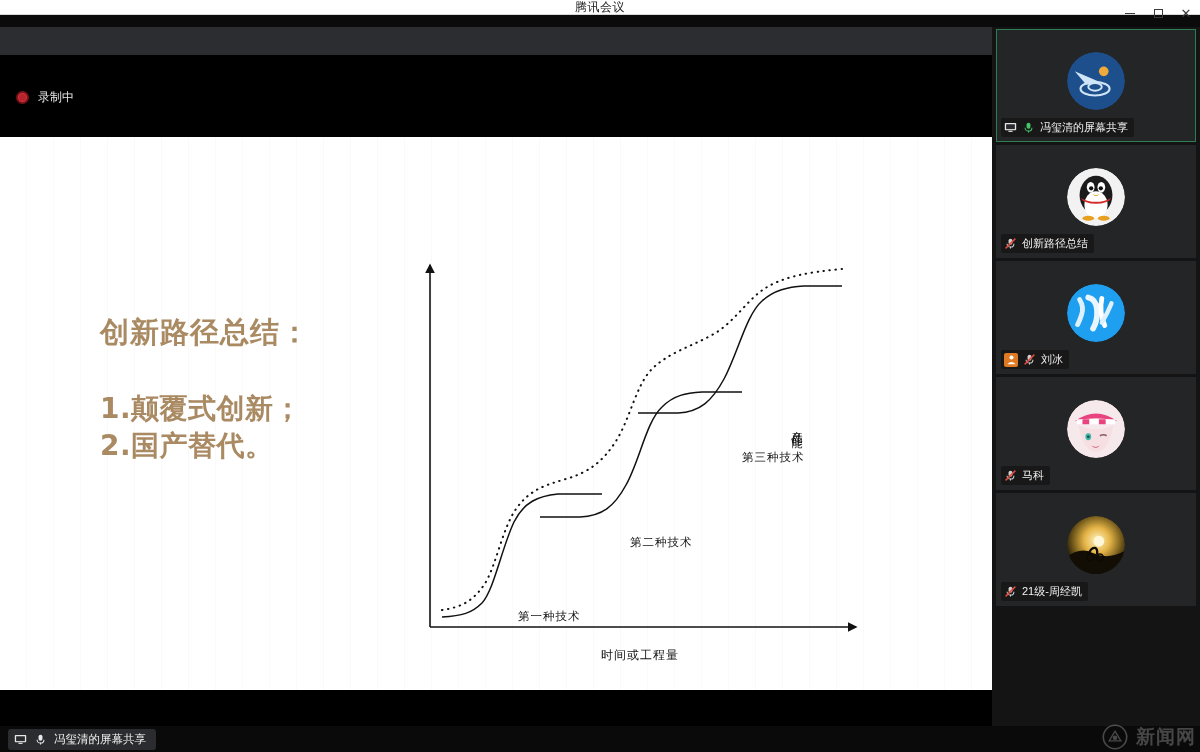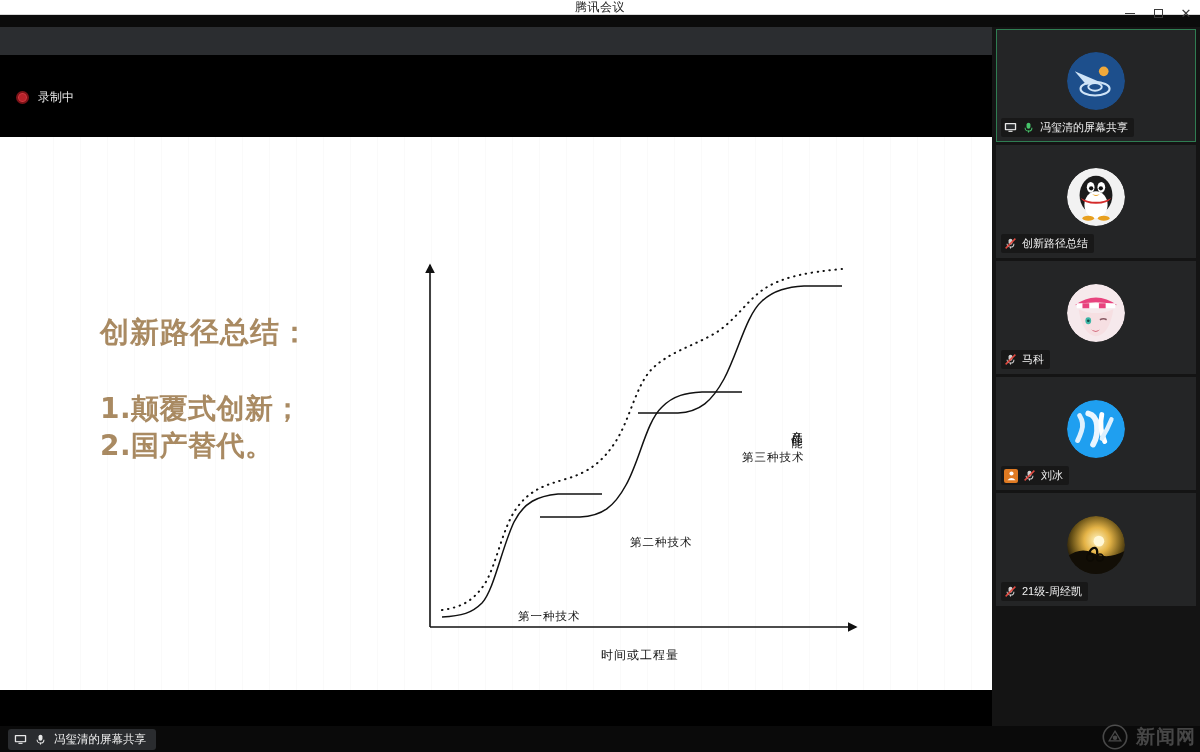--- a/index.html
+++ b/index.html
@@ -291,66 +291,66 @@
           <rect x="7.35" y="12" width="1.3" height="2.2" fill="#cfcfcf"></rect>
           <line x1="2" y1="14" x2="14" y2="2" stroke="#e2483f" stroke-width="1.8"></line>
         </svg>
         <span class="tag-text">创新路径总结</span>
       </div>
     </div>
 
     <div class="tile">
       <div class="avatar">
         <svg viewBox="0 0 60 60">
+          <circle cx="30" cy="30" r="30" fill="#1f9ff0"></circle>
+          <path d="M13 16 q5 8 2 16 q-2 6 -4 10" stroke="#dff0fd" stroke-width="5" fill="none" stroke-linecap="round"></path>
+          <path d="M22 14 q8 2 9 12 q1 12 -4 20" stroke="#eaf6ff" stroke-width="6" fill="none" stroke-linecap="round"></path>
+          <path d="M36 15 q-3 14 3 28" stroke="#ffffff" stroke-width="5" fill="none" stroke-linecap="round"></path>
+          <path d="M46 20 q-4 10 -10 20" stroke="#dff0fd" stroke-width="4.5" fill="none" stroke-linecap="round"></path>
+        </svg>
+      </div>
+      <div class="tag">
+        <span class="host-badge">
+          <svg viewBox="0 0 16 16" width="11" height="11">
+            <circle cx="8" cy="5" r="3" fill="#fff"></circle>
+            <path d="M2 15 q6 -7 12 0z" fill="#fff"></path>
+          </svg>
+        </span>
+        <svg class="ico" viewBox="0 0 16 16">
+          <rect x="5.6" y="2" width="4.8" height="7.6" rx="2.4" fill="#cfcfcf"></rect>
+          <path d="M3.8 8.2a4.2 4.2 0 0 0 8.4 0" fill="none" stroke="#cfcfcf" stroke-width="1.3"></path>
+          <rect x="7.35" y="12" width="1.3" height="2.2" fill="#cfcfcf"></rect>
+          <line x1="2" y1="14" x2="14" y2="2" stroke="#e2483f" stroke-width="1.8"></line>
+        </svg>
+        <span class="tag-text">刘冰</span>
+      </div>
+    </div>
+
+    <div class="tile">
+      <div class="avatar">
+        <svg viewBox="0 0 60 60">
           <circle cx="30" cy="30" r="30" fill="#f6e9ec"></circle>
           <path d="M8 22 q22 -16 44 0 q-22 -6 -44 0z" fill="#e8437e"></path>
           <path d="M10 20 h40 v5 h-40z" fill="#ffffff"></path>
           <path d="M16 20 h7 v5 h-7z M33 20 h7 v5 h-7z" fill="#e8437e"></path>
           <path d="M12 26 q4 26 18 28 q14 -2 18 -28 q-18 8 -36 0z" fill="#f6dfe2"></path>
           <ellipse cx="22" cy="38" rx="3" ry="3.6" fill="#3fb7a8"></ellipse>
           <circle cx="22" cy="38" r="1.4" fill="#134b46"></circle>
           <path d="M34 37 q4 -2 7 0" stroke="#8a5c66" stroke-width="1.6" fill="none"></path>
           <path d="M25 47 q5 3 9 0 q-4 5 -9 0z" fill="#c9485f"></path>
         </svg>
       </div>
       <div class="tag">
         <svg class="ico" viewBox="0 0 16 16">
           <rect x="5.6" y="2" width="4.8" height="7.6" rx="2.4" fill="#cfcfcf"></rect>
           <path d="M3.8 8.2a4.2 4.2 0 0 0 8.4 0" fill="none" stroke="#cfcfcf" stroke-width="1.3"></path>
           <rect x="7.35" y="12" width="1.3" height="2.2" fill="#cfcfcf"></rect>
           <line x1="2" y1="14" x2="14" y2="2" stroke="#e2483f" stroke-width="1.8"></line>
         </svg>
         <span class="tag-text">马科</span>
-      </div>
-    </div>
-
-    <div class="tile">
-      <div class="avatar">
-        <svg viewBox="0 0 60 60">
-          <circle cx="30" cy="30" r="30" fill="#1f9ff0"></circle>
-          <path d="M13 16 q5 8 2 16 q-2 6 -4 10" stroke="#dff0fd" stroke-width="5" fill="none" stroke-linecap="round"></path>
-          <path d="M22 14 q8 2 9 12 q1 12 -4 20" stroke="#eaf6ff" stroke-width="6" fill="none" stroke-linecap="round"></path>
-          <path d="M36 15 q-3 14 3 28" stroke="#ffffff" stroke-width="5" fill="none" stroke-linecap="round"></path>
-          <path d="M46 20 q-4 10 -10 20" stroke="#dff0fd" stroke-width="4.5" fill="none" stroke-linecap="round"></path>
-        </svg>
-      </div>
-      <div class="tag">
-        <span class="host-badge">
-          <svg viewBox="0 0 16 16" width="11" height="11">
-            <circle cx="8" cy="5" r="3" fill="#fff"></circle>
-            <path d="M2 15 q6 -7 12 0z" fill="#fff"></path>
-          </svg>
-        </span>
-        <svg class="ico" viewBox="0 0 16 16">
-          <rect x="5.6" y="2" width="4.8" height="7.6" rx="2.4" fill="#cfcfcf"></rect>
-          <path d="M3.8 8.2a4.2 4.2 0 0 0 8.4 0" fill="none" stroke="#cfcfcf" stroke-width="1.3"></path>
-          <rect x="7.35" y="12" width="1.3" height="2.2" fill="#cfcfcf"></rect>
-          <line x1="2" y1="14" x2="14" y2="2" stroke="#e2483f" stroke-width="1.8"></line>
-        </svg>
-        <span class="tag-text">刘冰</span>
       </div>
     </div>
 
     <div class="tile">
       <div class="avatar">
         <svg viewBox="0 0 60 60">
           <defs>
             <radialGradient id="sun" cx="52%" cy="42%" r="58%">
               <stop offset="0%" stop-color="#fff4c2"></stop>
               <stop offset="38%" stop-color="#e5b447"></stop>

